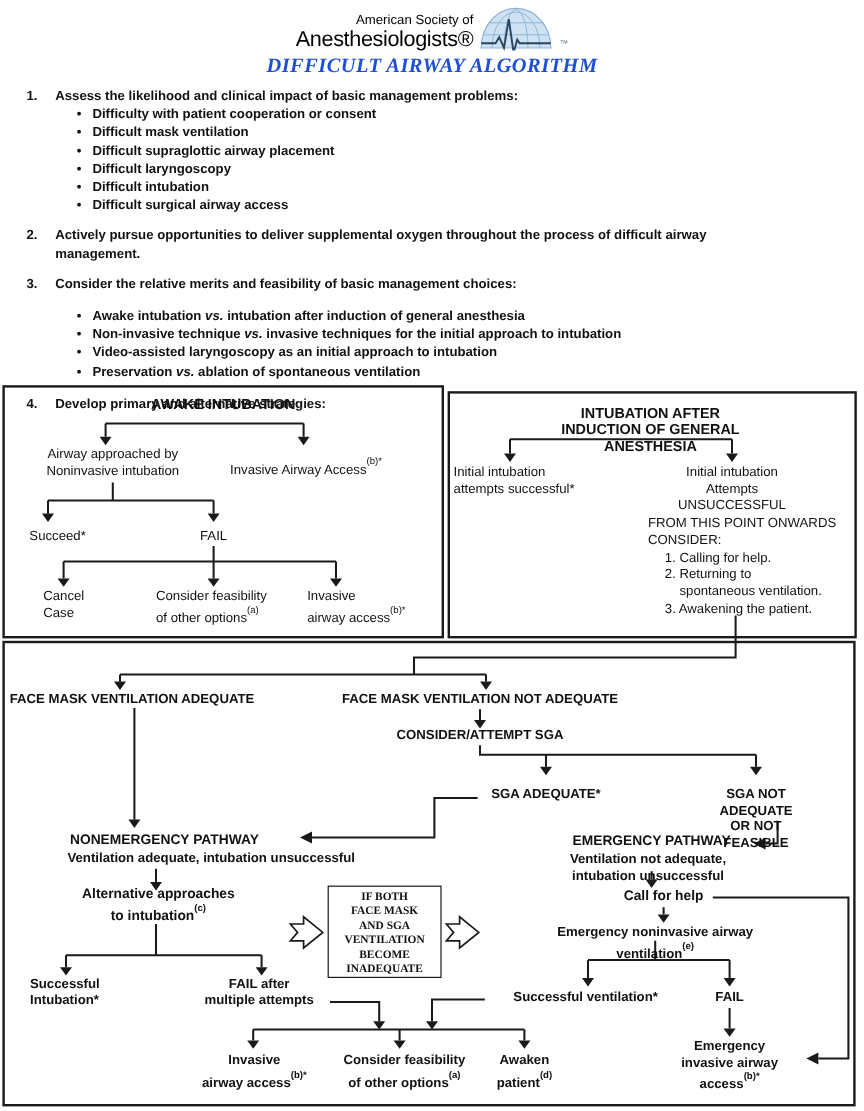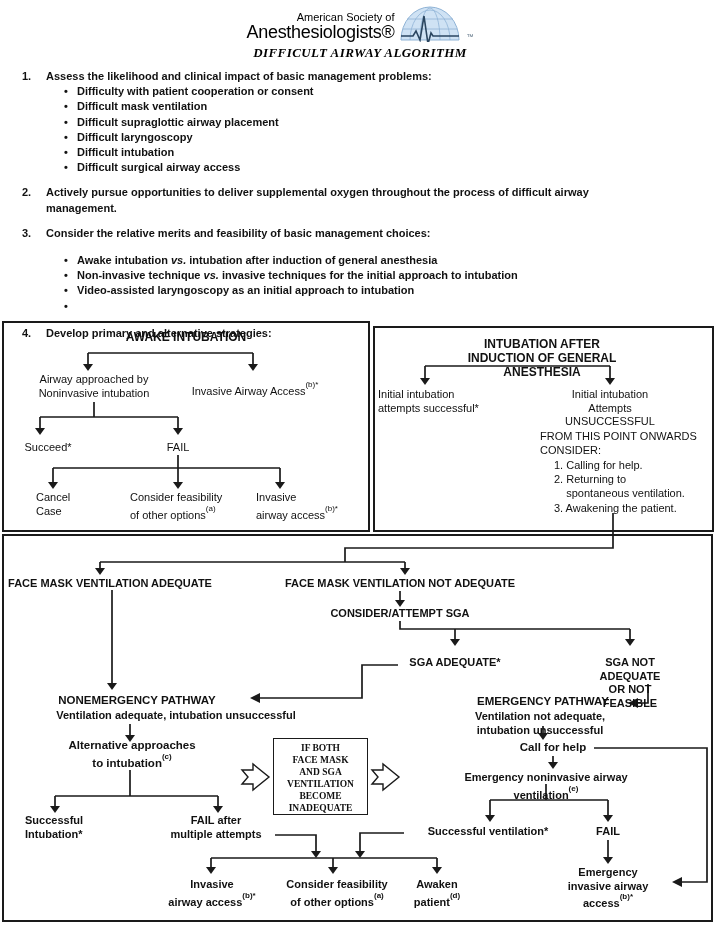--- a/index.html
+++ b/index.html
@@ -3,21 +3,21 @@
 <meta charset="utf-8">
 <style>
   html,body{margin:0;padding:0;background:#ffffff;}
   #page{position:relative;width:720px;height:926px;background:#fff;font-family:"Liberation Sans","DejaVu Sans",sans-serif;color:#111;overflow:hidden;}
   
   .logo-row{display:flex;justify-content:center;align-items:flex-end;padding-top:5px;gap:5px;}
   .logo-text{text-align:right;color:#000000;line-height:1.05;}
   .logo-l1{font-size:11px;}
   .logo-l2{font-size:18px;letter-spacing:-0.3px;}
   .tm{font-size:7px;color:#5b7183;align-self:flex-end;margin-bottom:2px;}
-  .doc-title{text-align:center;font-family:"Liberation Serif","DejaVu Serif",serif;font-style:italic;font-weight:bold;font-size:13px;letter-spacing:0.4px;margin-top:3px;color:#000000;}
+  .doc-title{text-align:center;font-family:"Liberation Serif","DejaVu Serif",serif;font-style:italic;font-weight:bold;font-size:17px;letter-spacing:0.4px;margin-top:3px;color:#1d4ed8;}
   
   .secs{font-size:11px;font-weight:bold;line-height:15.2px;}
   .nrow{display:flex;margin-left:22px;margin-right:10px;}
   .nnum{width:24px;flex:none;}
   .ntext{white-space:pre-line;}
   .brow{display:flex;margin-left:64px;}
   .bdot{width:13px;flex:none;}
   .it{font-style:italic;}
   .mt8{margin-top:8px;}.mt10{margin-top:10px;}.mt12{margin-top:12px;}
   
@@ -98,20 +98,21 @@
     <div class="brow">
         <span class="bdot">•</span>
         <span><span>Non-invasive technique </span><span class="it">vs.</span><span> invasive techniques for the initial approach to intubation</span></span>
       </div>
     <div class="brow">
         <span class="bdot">•</span>
         <span><span>Video-assisted laryngoscopy as an initial approach to intubation</span><span class="it"></span><span></span></span>
       </div>
     <div class="brow">
         <span class="bdot">•</span>
+        <span><span>Preservation </span><span class="it">vs.</span><span> ablation of spontaneous ventilation</span></span>
       </div>
 
     <div class="nrow mt12">
       <span class="nnum">4.</span>
       <span class="ntext">Develop primary and alternative strategies:</span>
     </div>
   </div>
 
   <div id="flow">
 

